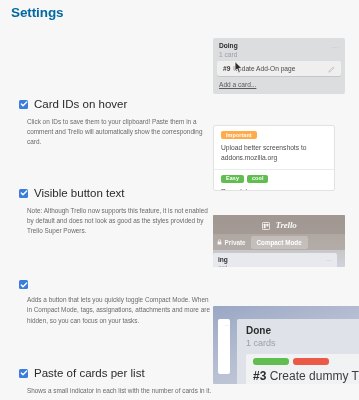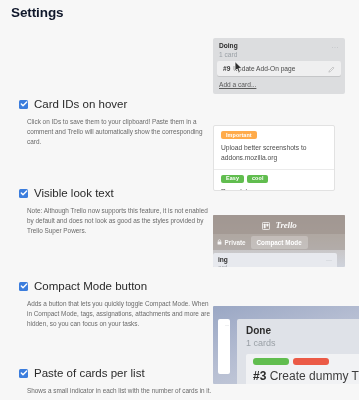--- a/index.html
+++ b/index.html
@@ -24,21 +24,21 @@
     background: #f7f7f7;
   }
 
   
   .page-title {
     position: absolute;
     left: 11px;
     top: 5px;
     font-size: 13.5px;
     font-weight: bold;
-    color: #0f172a;
+    color: #0369a1;
     letter-spacing: -0.1px;
   }
 
   
   .setting-row {
     position: absolute;
     left: 0;
     width: 359px;
   }
 
@@ -386,21 +386,21 @@
 
   <div class="setting-row" style="top:139px;">
 
     <div class="setting-left">
       <div class="setting-head">
         <span class="checkbox">
           <svg width="8" height="8" viewBox="0 0 8 8">
             <path d="M1.3 4.1 L3 5.8 L6.7 2.1" stroke="#ffffff" stroke-width="1.4" fill="none" stroke-linecap="round" stroke-linejoin="round"></path>
           </svg>
         </span>
-        <span class="setting-title">Visible look text</span>
+        <span class="setting-title">Visible button text</span>
       </div>
       <div class="setting-desc">Note: Although Trello now supports this feature, it is not enabled by default and does not look as good as the styles provided by Trello Super Powers.</div>
     </div>
 
     <div class="preview prev-cards" style="left:213px; top:-14px; width:122px; height:66px;">
       <div class="lcard">
         <div class="label-row">
           <span class="label orange">Important</span>
         </div>
         <div class="lcard-text">Upload better screenshots to addons.mozilla.org</div>
@@ -417,21 +417,20 @@
 
   <div class="setting-row" style="top:232px;">
 
     <div class="setting-left">
       <div class="setting-head">
         <span class="checkbox">
           <svg width="8" height="8" viewBox="0 0 8 8">
             <path d="M1.3 4.1 L3 5.8 L6.7 2.1" stroke="#ffffff" stroke-width="1.4" fill="none" stroke-linecap="round" stroke-linejoin="round"></path>
           </svg>
         </span>
-        <span class="setting-title">Compact Mode button</span>
       </div>
       <div class="setting-desc">Adds a button that lets you quickly toggle Compact Mode. When in Compact Mode, tags, assignations, attachments and more are hidden, so you can focus on your tasks.</div>
     </div>
 
     <div class="preview prev-trello" style="left:213px; top:-17px; width:132px; height:52px;">
       <div class="trello-bar">
         <span>
           <svg width="8" height="8" viewBox="0 0 10 10">
             <rect x="0.5" y="0.5" width="9" height="9" rx="1.4" fill="none" stroke="#ffffff" stroke-width="1.1" opacity="0.92"></rect>
             <rect x="2.2" y="2.3" width="2.3" height="5.4" rx="0.5" fill="#ffffff" opacity="0.92"></rect>

